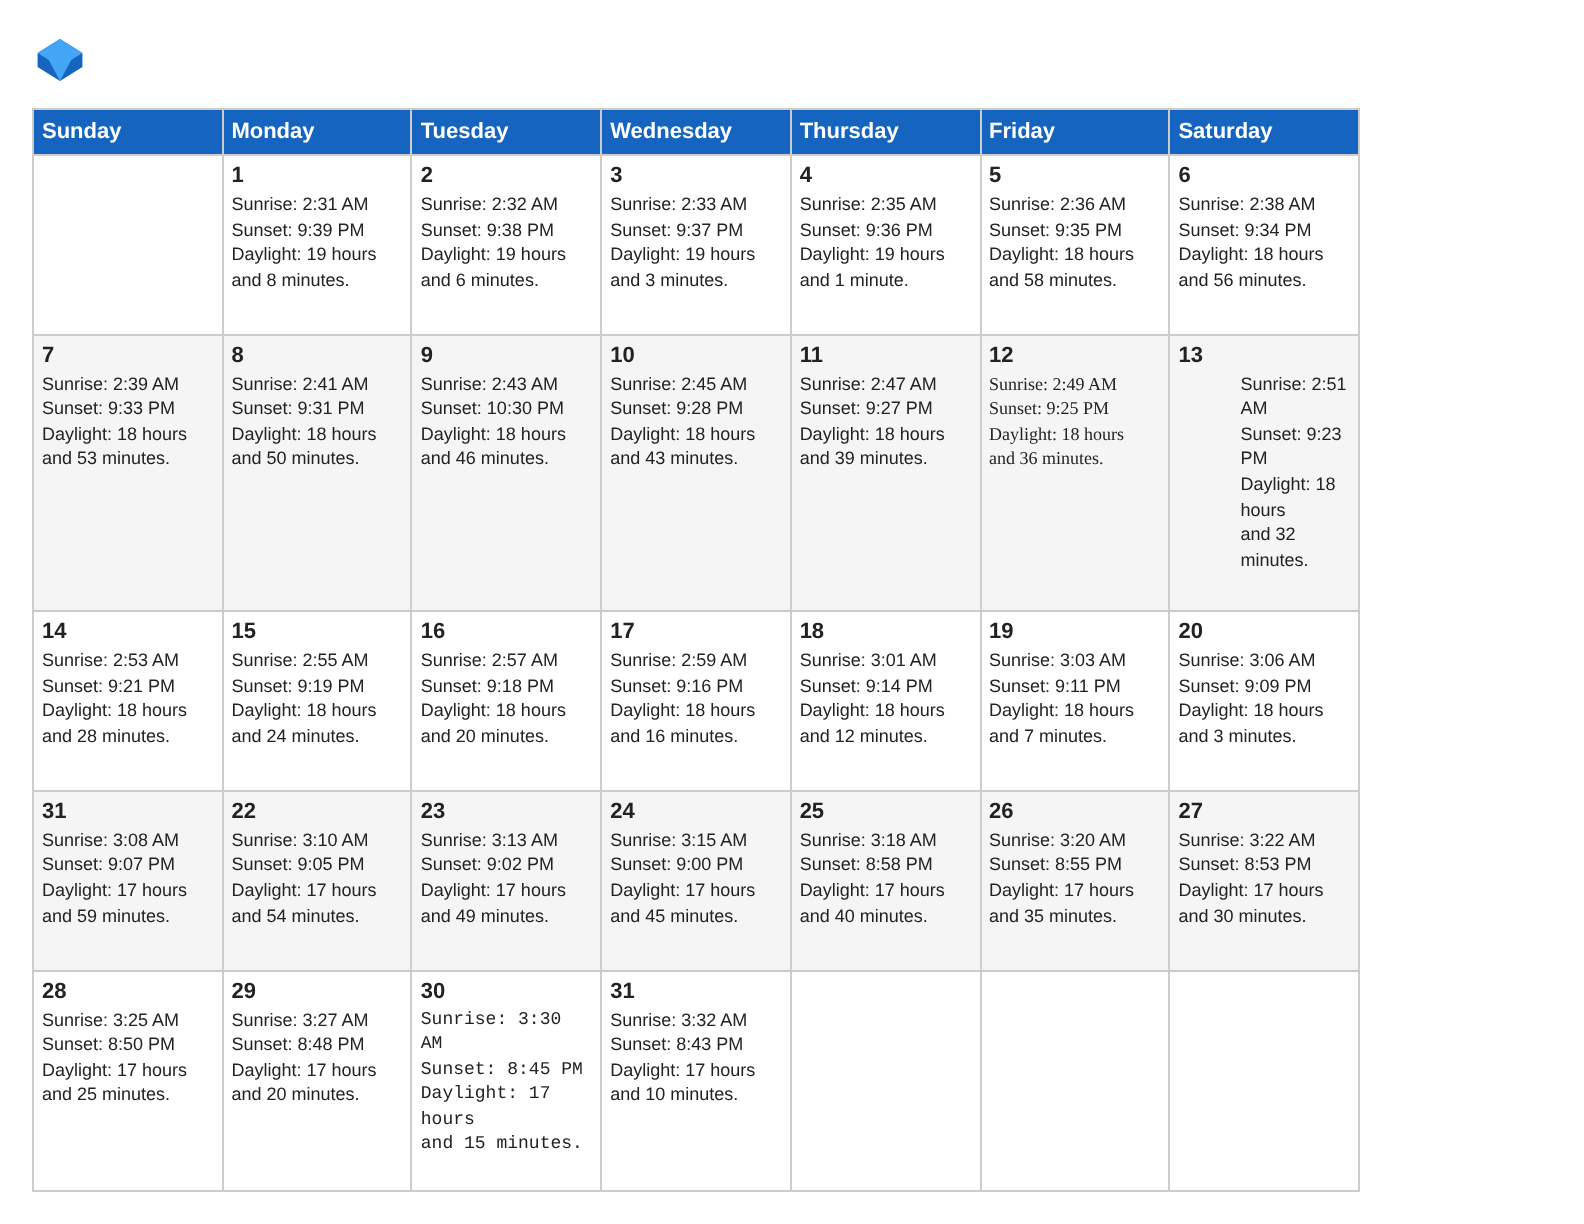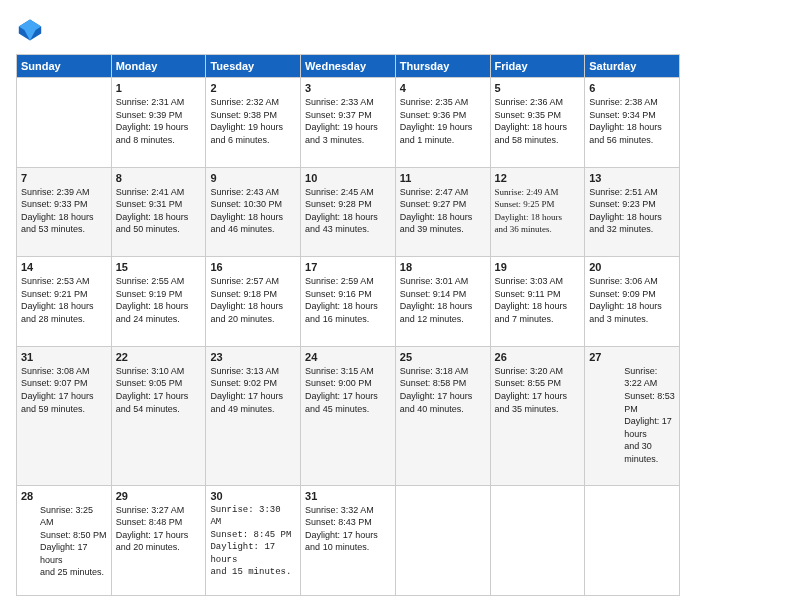--- a/index.html
+++ b/index.html
@@ -212,21 +212,21 @@
           </td>
           <td class="alt-row">
             <span class="day-number">12</span>
             <div class="day-info" style="white-space: pre-line; font-family: Liberation Serif, serif;">Sunrise: 2:49 AM
 Sunset: 9:25 PM
 Daylight: 18 hours
 and 36 minutes.</div>
           </td>
           <td class="alt-row">
             <span class="day-number">13</span>
-            <div class="day-info" style="white-space: pre-line;">Sunrise: 2:51 AM
+            <div class="day-info" style="white-space: pre-line; margin-left: 31px;">Sunrise: 2:51 AM
 Sunset: 9:23 PM
 Daylight: 18 hours
 and 32 minutes.</div>
           </td>
         </tr>
         <tr>
           <td>
             <span class="day-number">14</span>
             <div class="day-info" style="white-space: pre-line;">Sunrise: 2:53 AM
 Sunset: 9:21 PM
@@ -314,30 +314,30 @@
           </td>
           <td class="alt-row">
             <span class="day-number">26</span>
             <div class="day-info" style="white-space: pre-line;">Sunrise: 3:20 AM
 Sunset: 8:55 PM
 Daylight: 17 hours
 and 35 minutes.</div>
           </td>
           <td class="alt-row">
             <span class="day-number">27</span>
-            <div class="day-info" style="white-space: pre-line; margin-left: 35px;">Sunrise: 3:22 AM
+            <div class="day-info" style="white-space: pre-line;">Sunrise: 3:22 AM
 Sunset: 8:53 PM
 Daylight: 17 hours
 and 30 minutes.</div>
           </td>
         </tr>
         <tr>
           <td>
             <span class="day-number">28</span>
-            <div class="day-info" style="white-space: pre-line; margin-left: 19px;">Sunrise: 3:25 AM
+            <div class="day-info" style="white-space: pre-line;">Sunrise: 3:25 AM
 Sunset: 8:50 PM
 Daylight: 17 hours
 and 25 minutes.</div>
           </td>
           <td>
             <span class="day-number">29</span>
             <div class="day-info" style="white-space: pre-line;">Sunrise: 3:27 AM
 Sunset: 8:48 PM
 Daylight: 17 hours
 and 20 minutes.</div>

